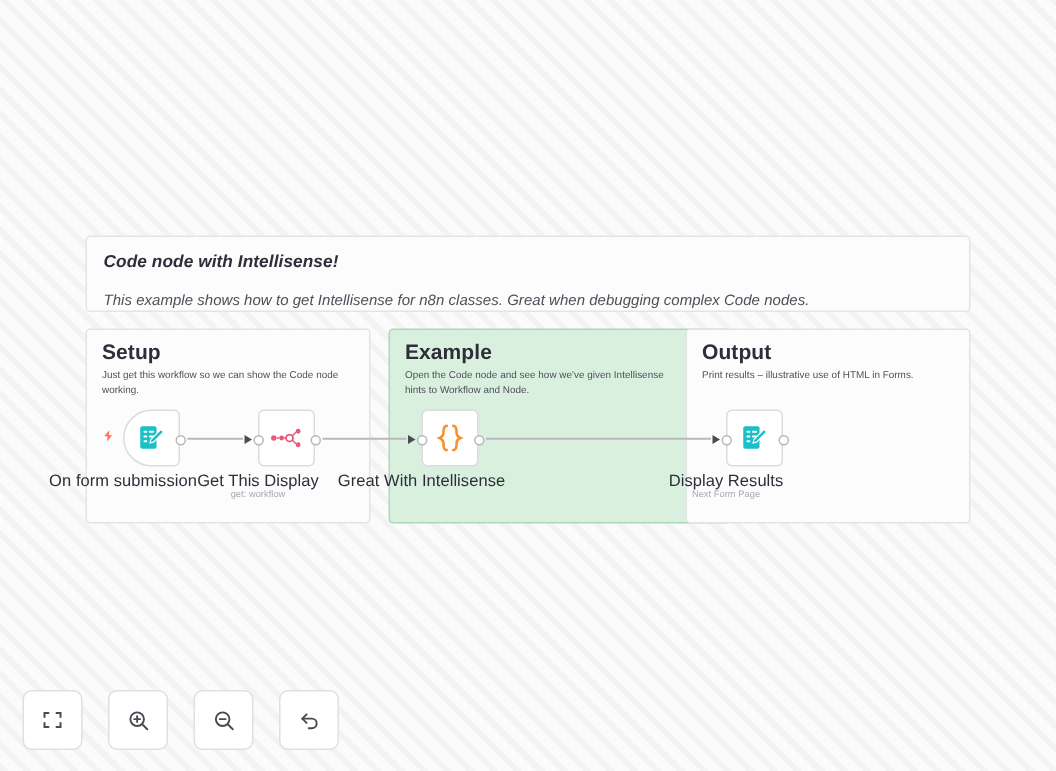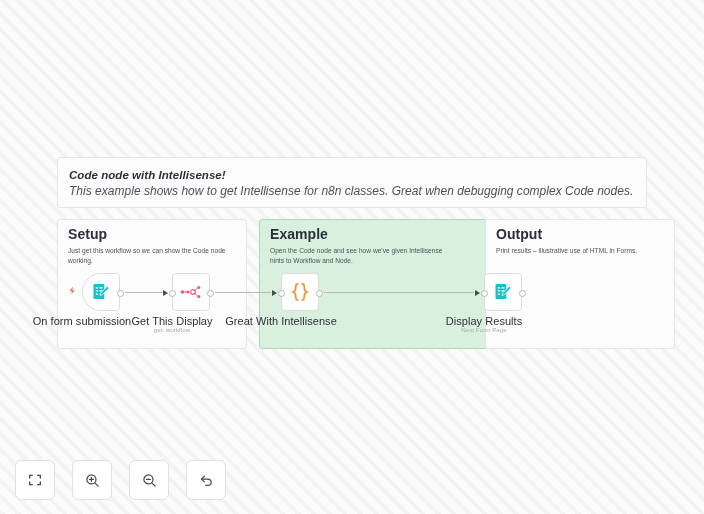--- a/index.html
+++ b/index.html
@@ -38,22 +38,22 @@
     font-style: italic;
   }
   #sticky-note .note-title {
     font-size: 11.5px;
     font-weight: bold;
     color: #2d2e3a;
     letter-spacing: 0.05px;
     line-height: 14px;
   }
   #sticky-note .note-sub {
-    margin-top: 4px;
-    font-size: 12px;
+    margin-top: 14px;
+    font-size: 10px;
     color: #4f4f5a;
     line-height: 10px;
     letter-spacing: 0.02px;
   }
 
   
   .panel {
     position: absolute;
     top: 219px;
     height: 130px;
@@ -61,21 +61,21 @@
     border-radius: 3px;
     background: #fcfcfc;
     padding: 8px 10px 0 10px;
   }
   .panel.green {
     background: #d9f0de;
     border-color: #aad9b6;
   }
   #panel-setup   { left: 57px;  width: 190px; }
   #panel-example { left: 259px; width: 228px; }
-  #panel-output  { left: 457px; width: 190px; margin-left: 28px; }
+  #panel-output  { left: 457px; width: 190px; }
 
   .panel .panel-title {
     font-size: 14px;
     font-weight: bold;
     color: #2d2e3a;
     line-height: 13px;
     letter-spacing: 0.05px;
   }
   .panel .panel-sub {
     margin-top: 5px;

